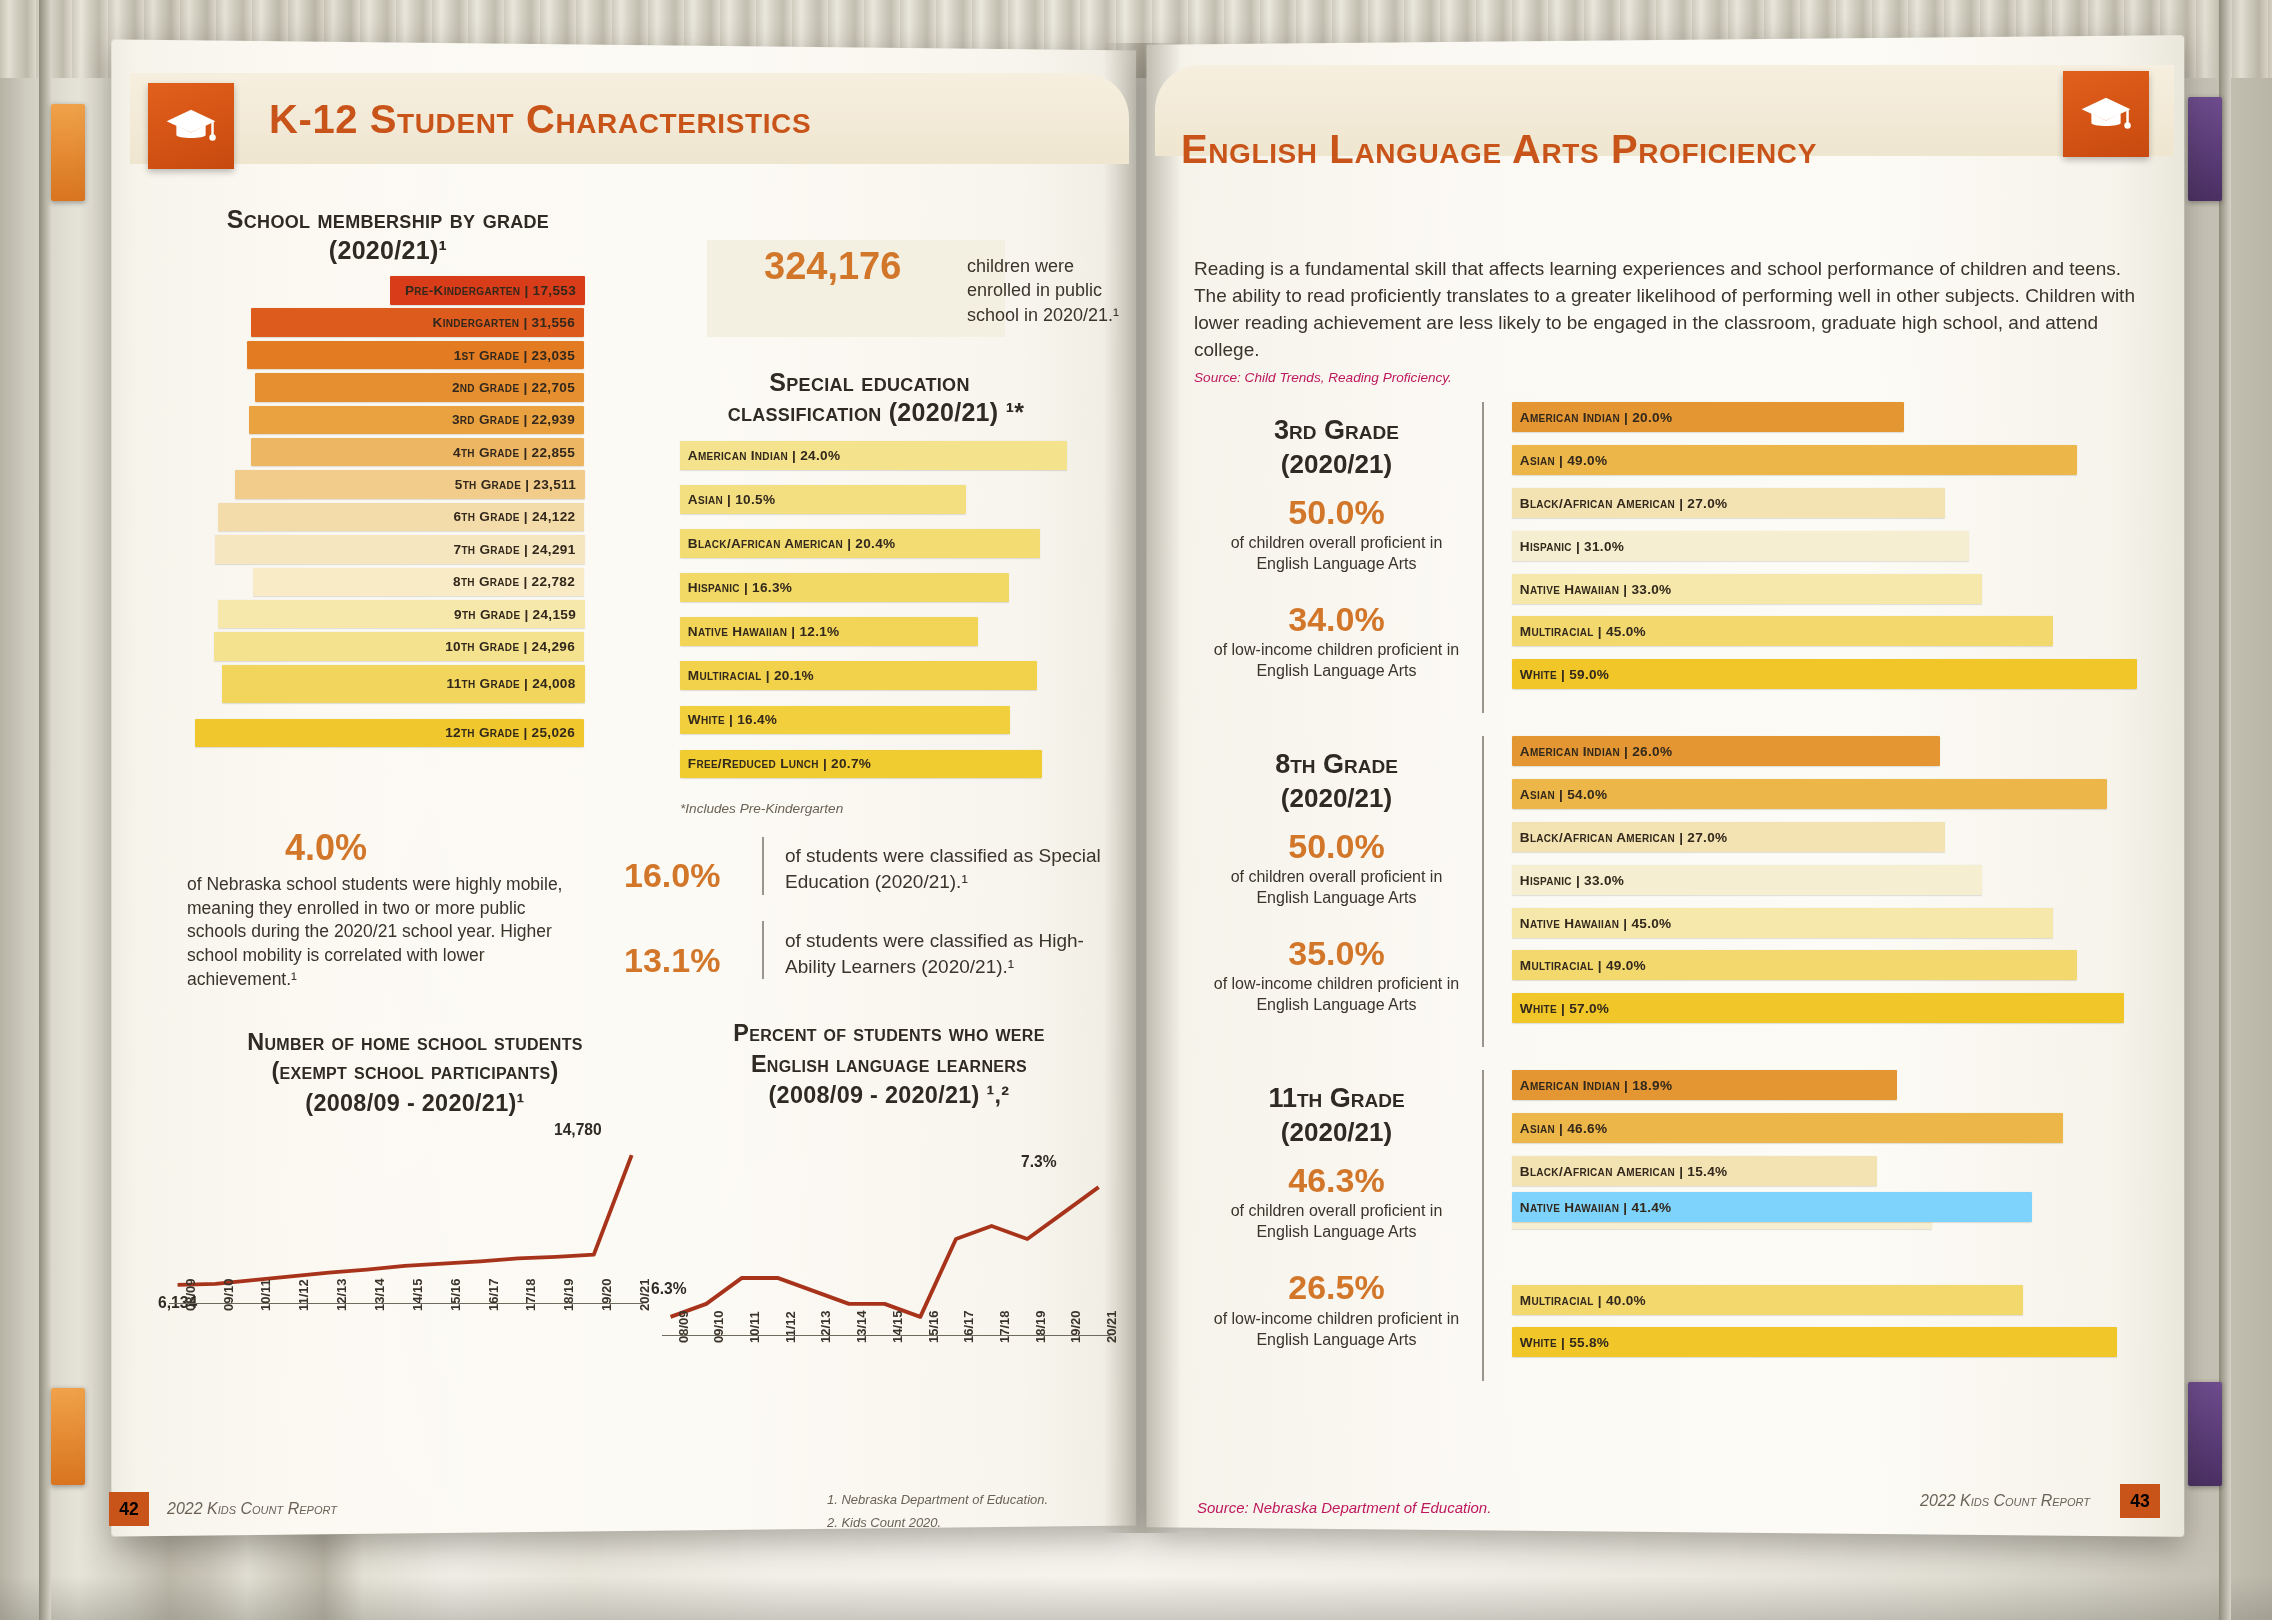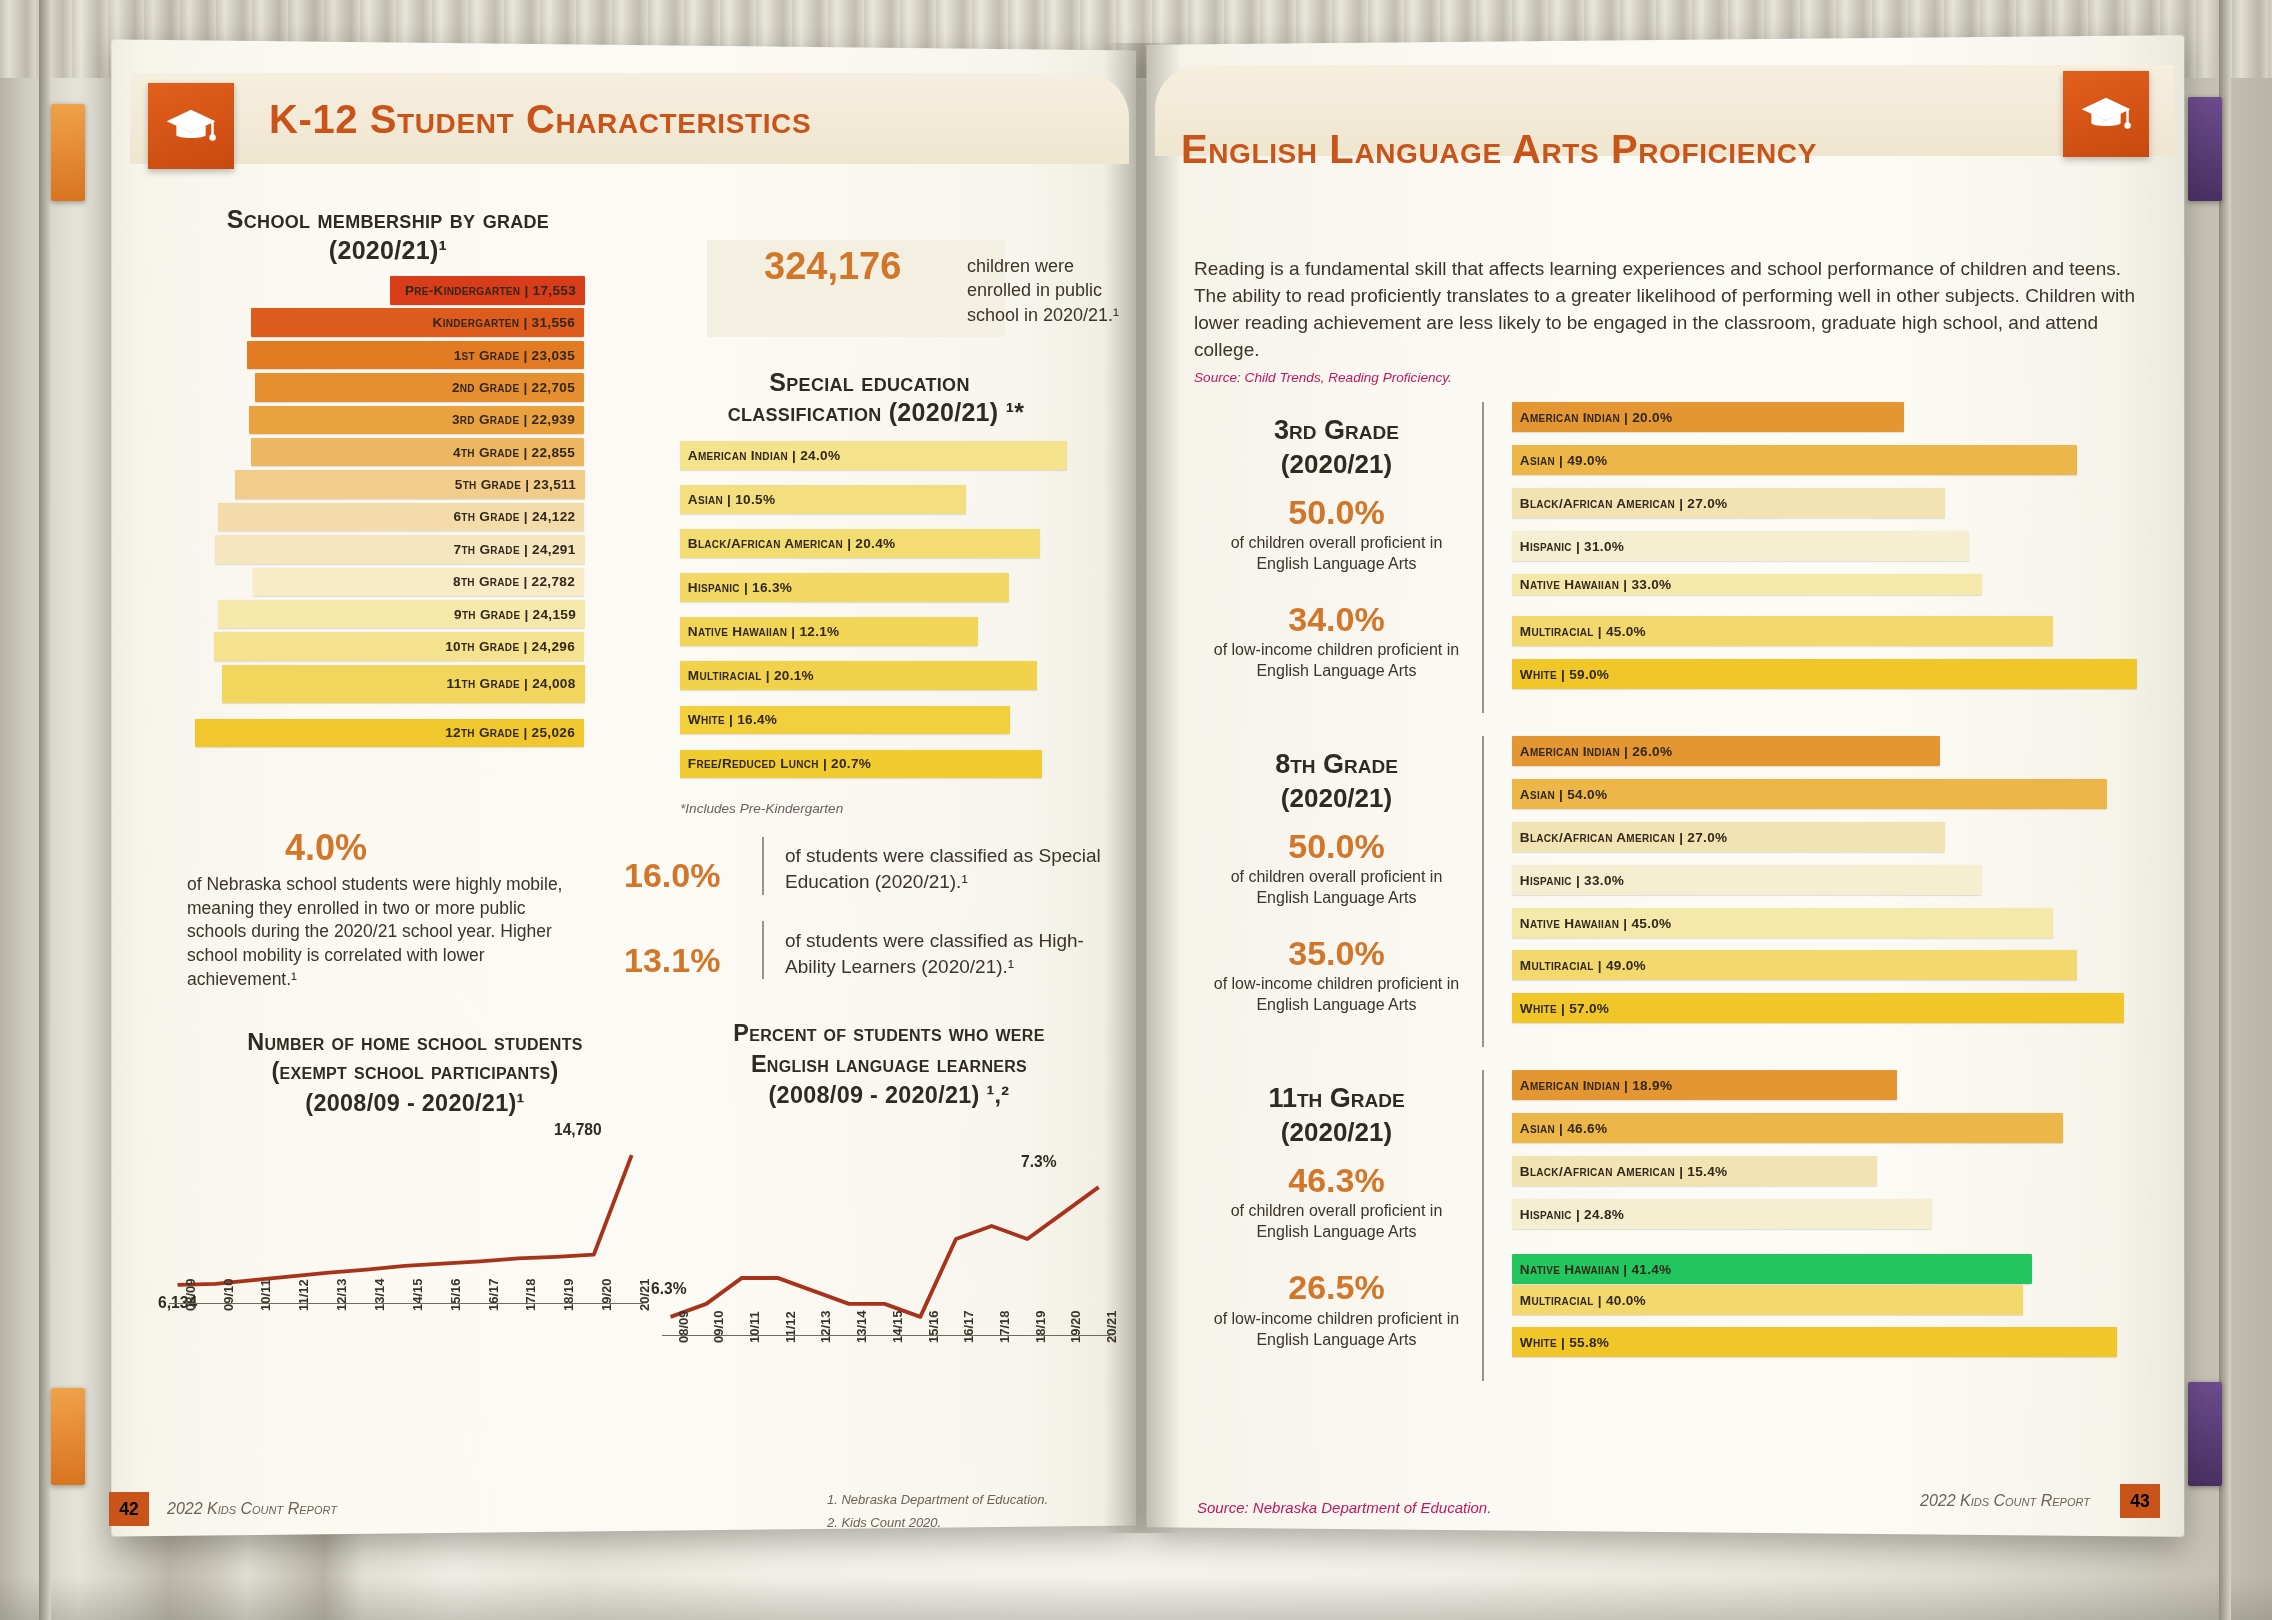--- a/index.html
+++ b/index.html
@@ -254,21 +254,21 @@
     </div>
     <div class="bar" style="position: absolute; left: 1512px; top: 445px; height: 30px; width: 565px; background: rgb(236, 183, 72);">
       <span class="lbl">Asian  |  49.0%</span>
     </div>
     <div class="bar" style="position: absolute; left: 1512px; top: 488px; height: 30px; width: 433px; background: rgb(243, 226, 178);">
       <span class="lbl">Black/African American  |  27.0%</span>
     </div>
     <div class="bar" style="position: absolute; left: 1512px; top: 531px; height: 30px; width: 457px; background: rgb(246, 238, 208);">
       <span class="lbl">Hispanic  |  31.0%</span>
     </div>
-    <div class="bar" style="position: absolute; left: 1512px; top: 574px; height: 21px; width: 470px; background: rgb(245, 232, 170);">
+    <div class="bar" style="position: absolute; left: 1512px; top: 574px; height: 30px; width: 470px; background: rgb(245, 232, 170);">
       <span class="lbl">Native Hawaiian  |  33.0%</span>
     </div>
     <div class="bar" style="position: absolute; left: 1512px; top: 616px; height: 30px; width: 541px; background: rgb(243, 216, 110);">
       <span class="lbl">Multiracial  |  45.0%</span>
     </div>
     <div class="bar" style="position: absolute; left: 1512px; top: 659px; height: 30px; width: 625px; background: rgb(240, 198, 40);">
       <span class="lbl">White  |  59.0%</span>
     </div>
     <div class="grade-head" style="left: 1213px; top: 749px; width: 247px; text-align: center;">8th Grade</div>
     <div class="grade-head" style="left: 1213px; top: 783px; width: 247px; text-align: center; font-size: 26px;">(2020/21)</div>
@@ -310,21 +310,21 @@
     </div>
     <div class="bar" style="position: absolute; left: 1512px; top: 1113px; height: 30px; width: 551px; background: rgb(236, 183, 72);">
       <span class="lbl">Asian  |  46.6%</span>
     </div>
     <div class="bar" style="position: absolute; left: 1512px; top: 1156px; height: 30px; width: 365px; background: rgb(243, 226, 178);">
       <span class="lbl">Black/African American  |  15.4%</span>
     </div>
     <div class="bar" style="position: absolute; left: 1512px; top: 1199px; height: 30px; width: 420px; background: rgb(246, 238, 208);">
       <span class="lbl">Hispanic  |  24.8%</span>
     </div>
-    <div class="bar" style="position: absolute; left: 1512px; top: 1254px; height: 30px; width: 520px; background: #22c55e;">
+    <div class="bar" style="position: absolute; left: 1512px; top: 1192px; height: 30px; width: 520px; background: #7dd3fc;">
       <span class="lbl">Native Hawaiian  |  41.4%</span>
     </div>
     <div class="bar" style="position: absolute; left: 1512px; top: 1285px; height: 30px; width: 511px; background: rgb(243, 216, 110);">
       <span class="lbl">Multiracial  |  40.0%</span>
     </div>
     <div class="bar" style="position: absolute; left: 1512px; top: 1327px; height: 30px; width: 605px; background: rgb(240, 198, 40);">
       <span class="lbl">White  |  55.8%</span>
     </div>
   </div>
 

